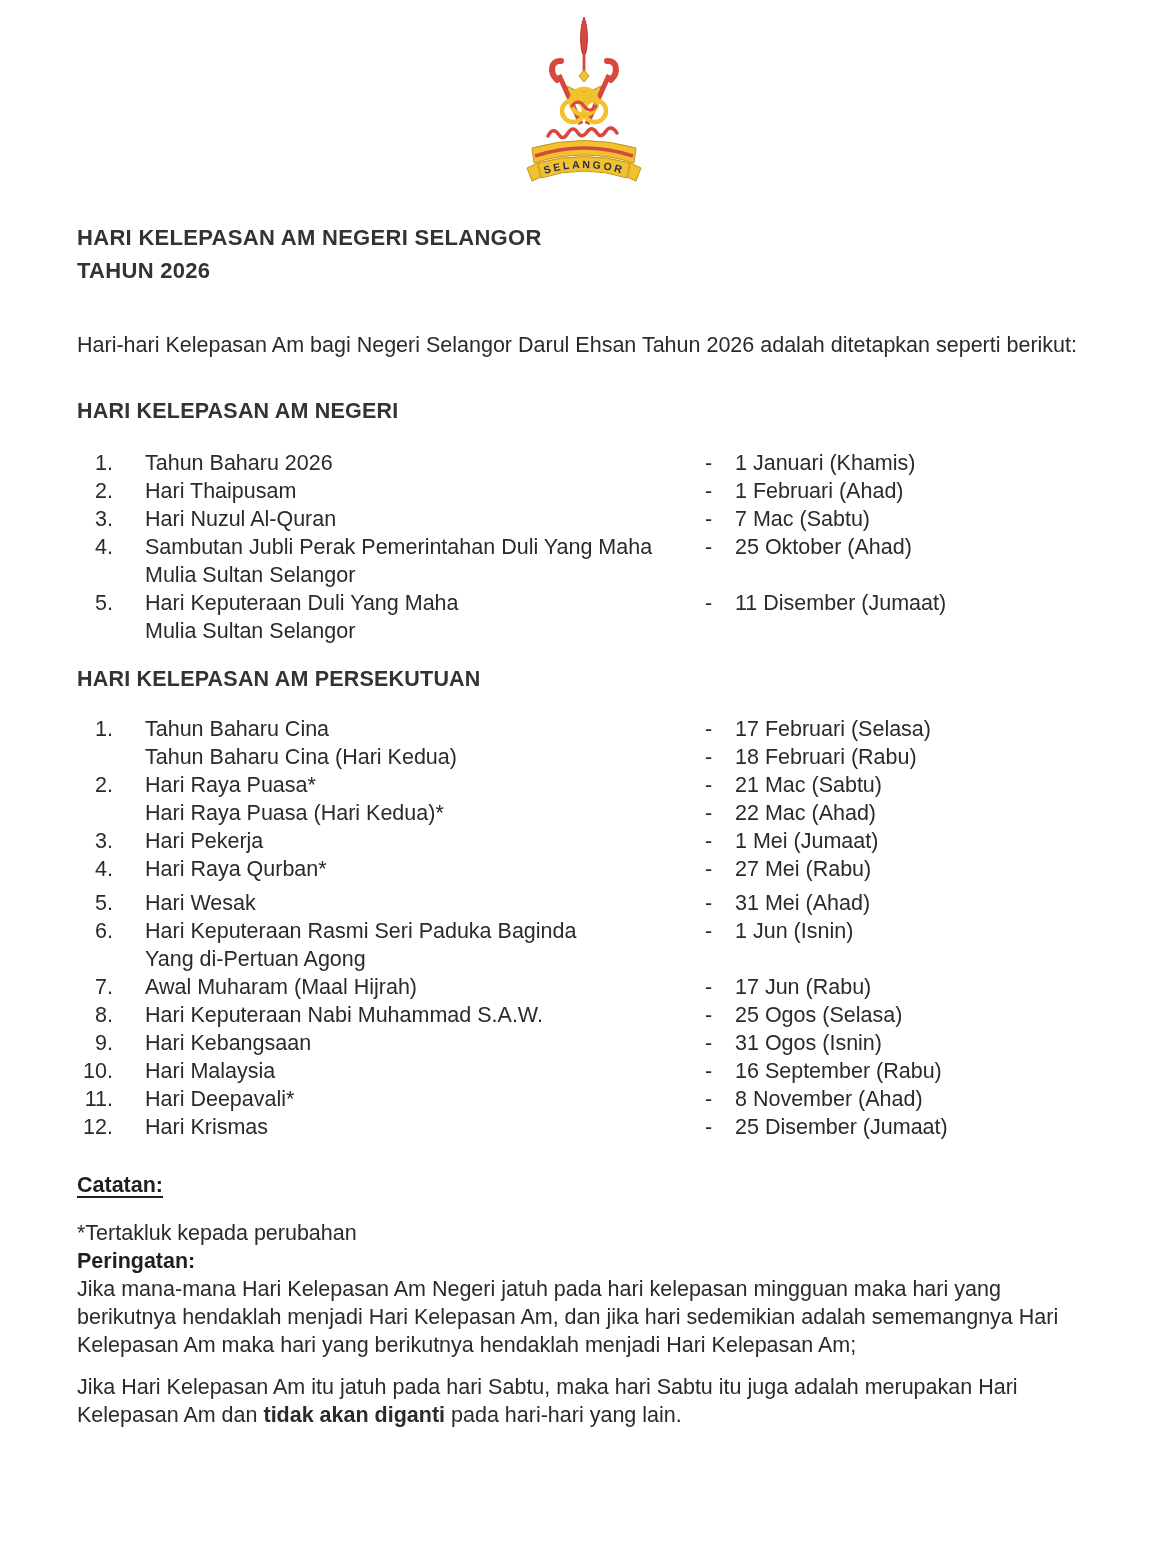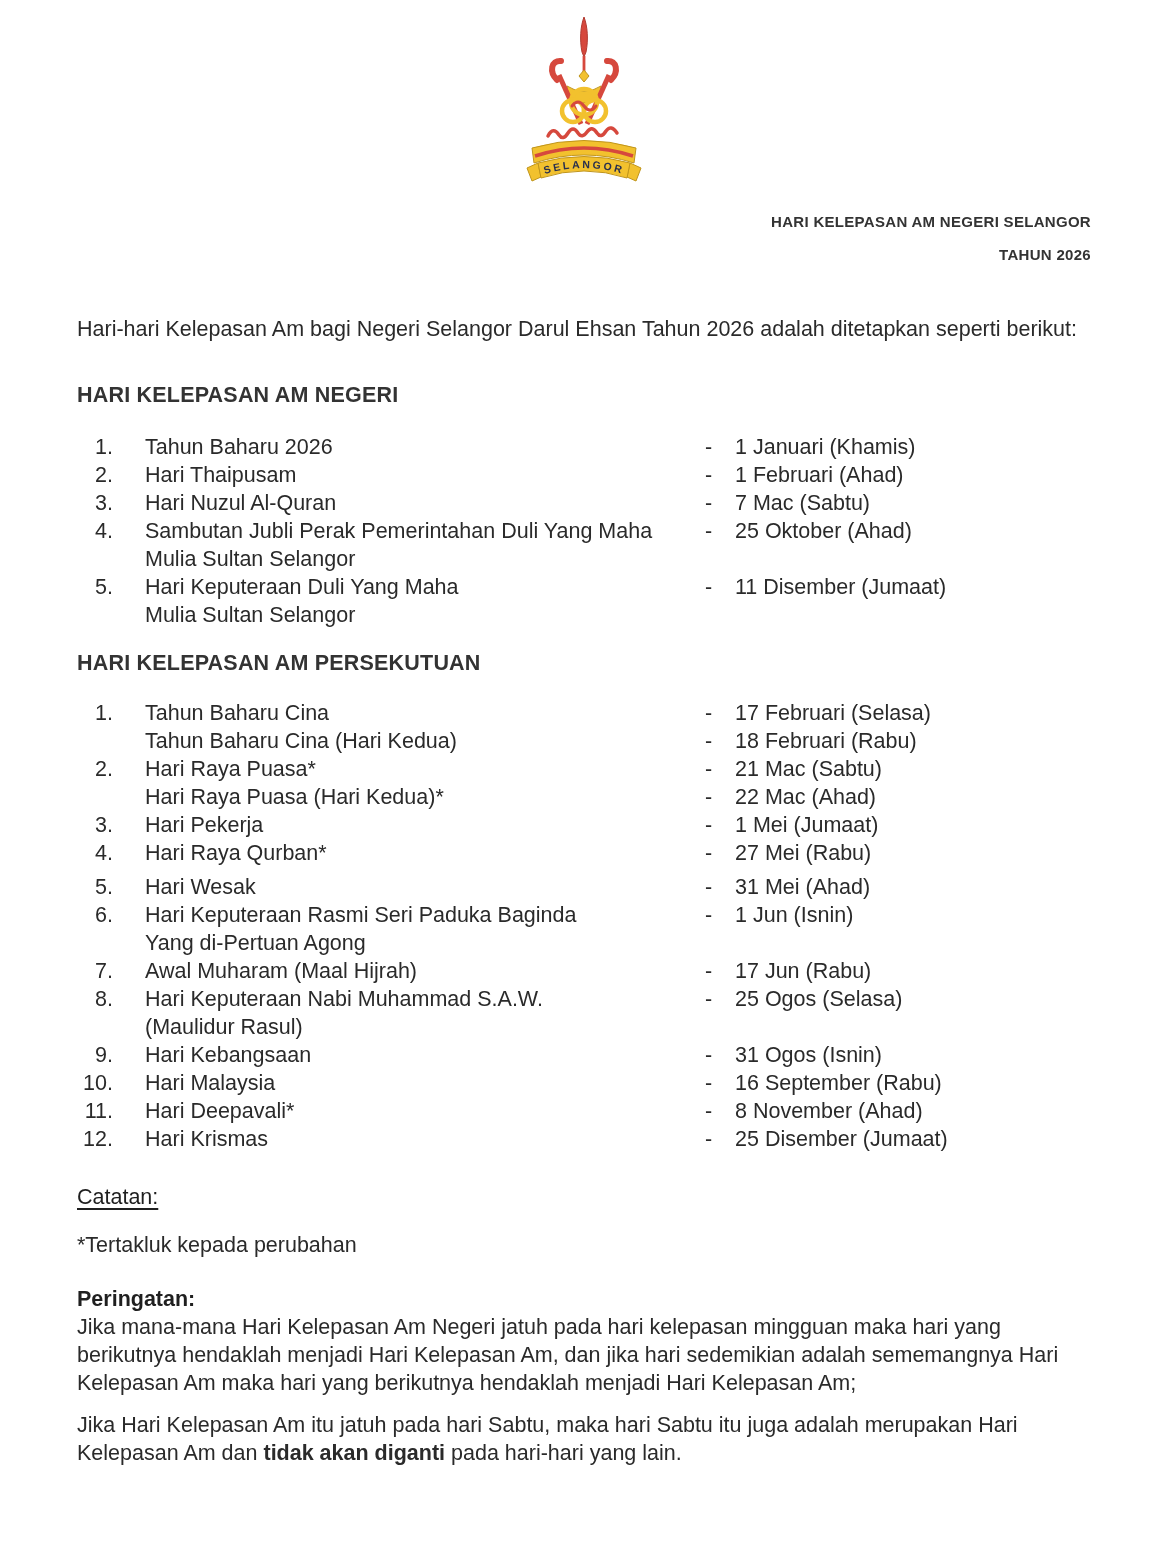--- a/index.html
+++ b/index.html
@@ -13,24 +13,24 @@
     font-size: 21.5px;
     line-height: 28px;
     color: #2a2a2a;
   }
   .page { width: 100%; height: 100%; padding: 14px 58px 0 77px; }
 
   .logo-wrap { text-align: center; }
   .logo-wrap svg { display: inline-block; }
 
   .title-block {
-    text-align: right;
-    margin-top: 12px;
+    text-align: left;
+    margin-top: 28px;
     font-weight: bold;
-    font-size: 15px;
+    font-size: 22px;
     line-height: 33px;
     color: #333;
     letter-spacing: 0.3px;
   }
 
   .intro { margin-top: 44px; max-width: 1016px; }
 
   .section-heading {
     font-weight: bold;
     letter-spacing: 0.2px;
@@ -54,27 +54,27 @@
     flex: 0 0 592px;
     padding-left: 32px;
     white-space: nowrap;
     overflow: hidden;
   }
   .dash { flex: 0 0 30px; }
   .date { flex: 1; white-space: nowrap; }
 
   .catatan-heading {
     margin-top: 30px;
-    font-weight: normal;
+    font-weight: bold;
     text-decoration: underline;
     text-underline-offset: 4px;
     color: #1f1f1f;
   }
   .catatan-text { margin-top: 20px; }
-  .peringatan-heading { margin-top: 26px; font-weight: bold; color: #1f1f1f; }
+  .peringatan-heading { font-weight: bold; color: #1f1f1f; }
   .para { max-width: 1018px; text-align: left; }
   .para-2 { margin-top: 14px; }
   .bold-inline { font-weight: bold; }
 </style>
 </head>
 <body>
 
 <div class="page">
 
   <div class="logo-wrap">
@@ -227,25 +227,20 @@
     <span class="dash">-</span>
     <span class="date">17 Jun (Rabu)</span>
   </div>
       <div class="row">
     <span class="num">8.</span>
     <span class="itext">Hari Keputeraan Nabi Muhammad S.A.W.</span>
     <span class="dash">-</span>
     <span class="date">25 Ogos (Selasa)</span>
   </div>
       <div class="row">
-    <span class="num"></span>
-    <span class="itext">(Maulidur Rasul)</span>
-
-  </div>
-      <div class="row">
     <span class="num">9.</span>
     <span class="itext">Hari Kebangsaan</span>
     <span class="dash">-</span>
     <span class="date">31 Ogos (Isnin)</span>
   </div>
       <div class="row">
     <span class="num">10.</span>
     <span class="itext">Hari Malaysia</span>
     <span class="dash">-</span>
     <span class="date">16 September (Rabu)</span>

